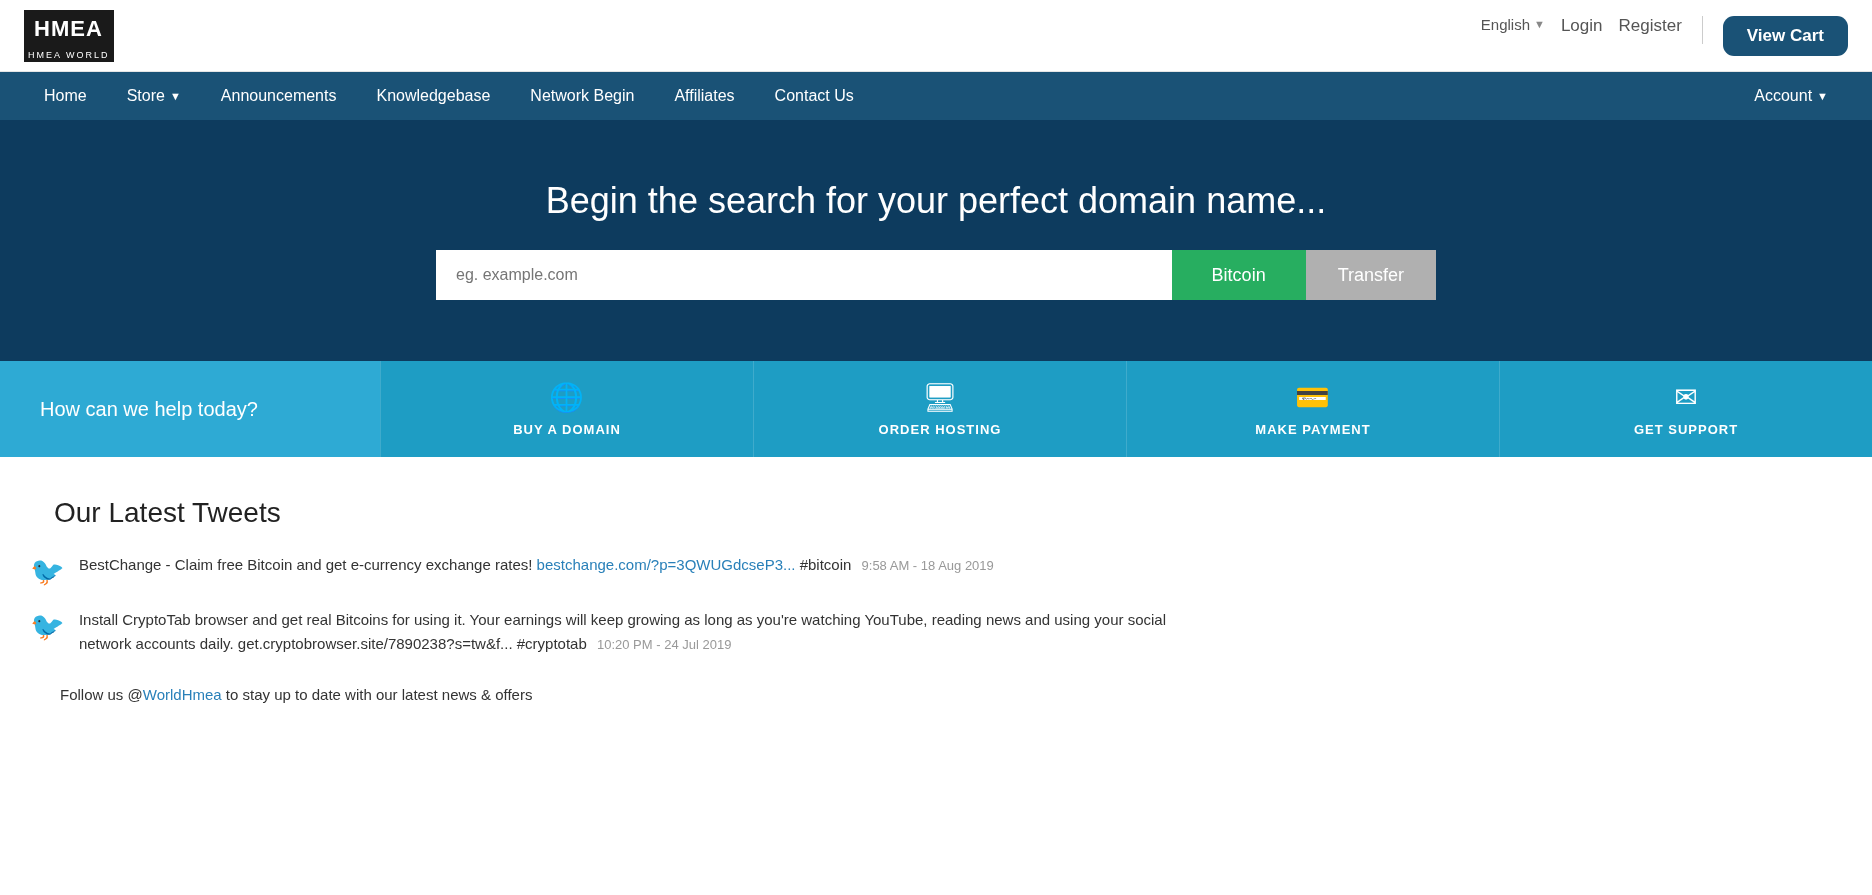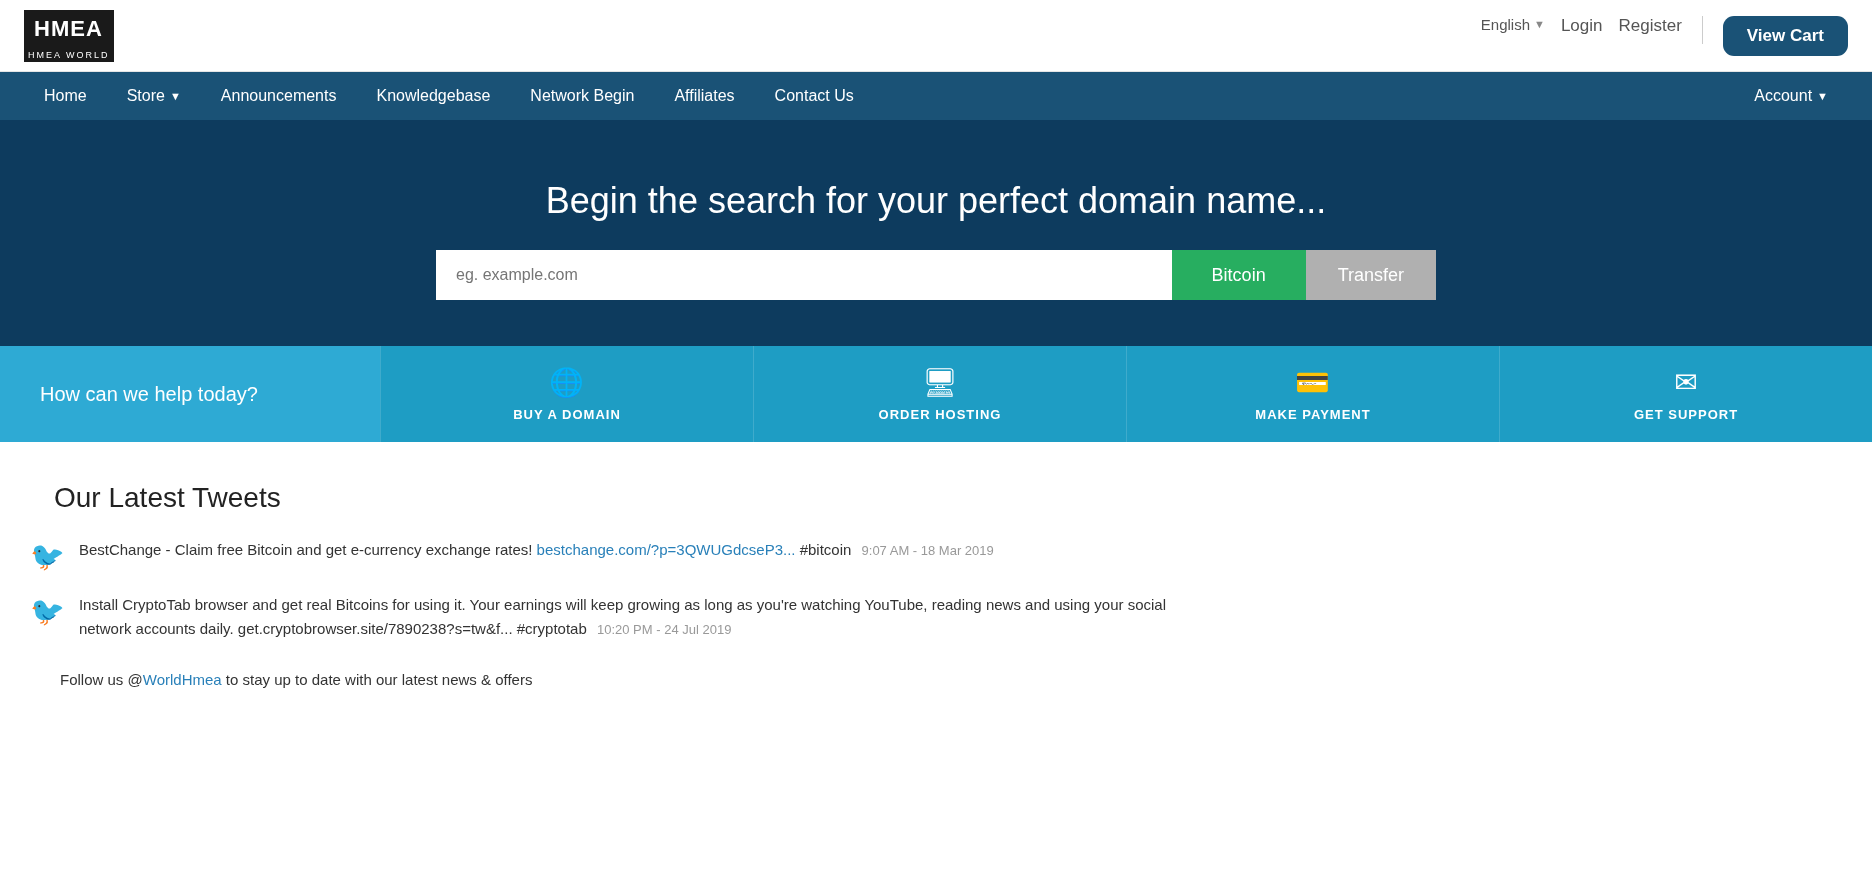--- a/index.html
+++ b/index.html
@@ -108,21 +108,21 @@
       white-space: nowrap;
     }
     .nav-item .chevron { font-size: 11px; margin-left: 5px; }
     .nav-right {
       margin-left: auto;
     }
 
     
     .hero {
       background: #0d3b5e;
-      padding: 60px 20px 46px;
+      padding: 60px 20px 61px;
       text-align: center;
     }
     .hero h1 {
       color: #fff;
       font-size: 36px;
       font-weight: 300;
       margin-bottom: 28px;
     }
     .search-bar {
       display: flex;
@@ -323,21 +323,21 @@
 
 <div class="tweets-section">
   <h2>Our Latest Tweets</h2>
 
   <div class="tweet">
     <span class="tweet-bird">🐦</span>
     <div class="tweet-content">
       <span>BestChange - Claim free Bitcoin and get e-currency exchange rates! </span>
       <a href="#">bestchange.com/?p=3QWUGdcseP3...</a>
       <span> #bitcoin</span>
-      <span class="timestamp">9:07 AM - 18 Mar 2019</span>
+      <span class="timestamp">9:58 AM - 18 Aug 2019</span>
     </div>
   </div>
 
   <div class="tweet">
     <span class="tweet-bird">🐦</span>
     <div class="tweet-content">
       <span>Install CryptoTab browser and get real Bitcoins for using it. Your earnings will keep growing as long as you're watching YouTube, reading news and using your social network accounts daily. get.cryptobrowser.site/7890238?s=tw&amp;f... #cryptotab</span>
       <span class="timestamp">10:20 PM - 24 Jul 2019</span>
     </div>
   </div>

